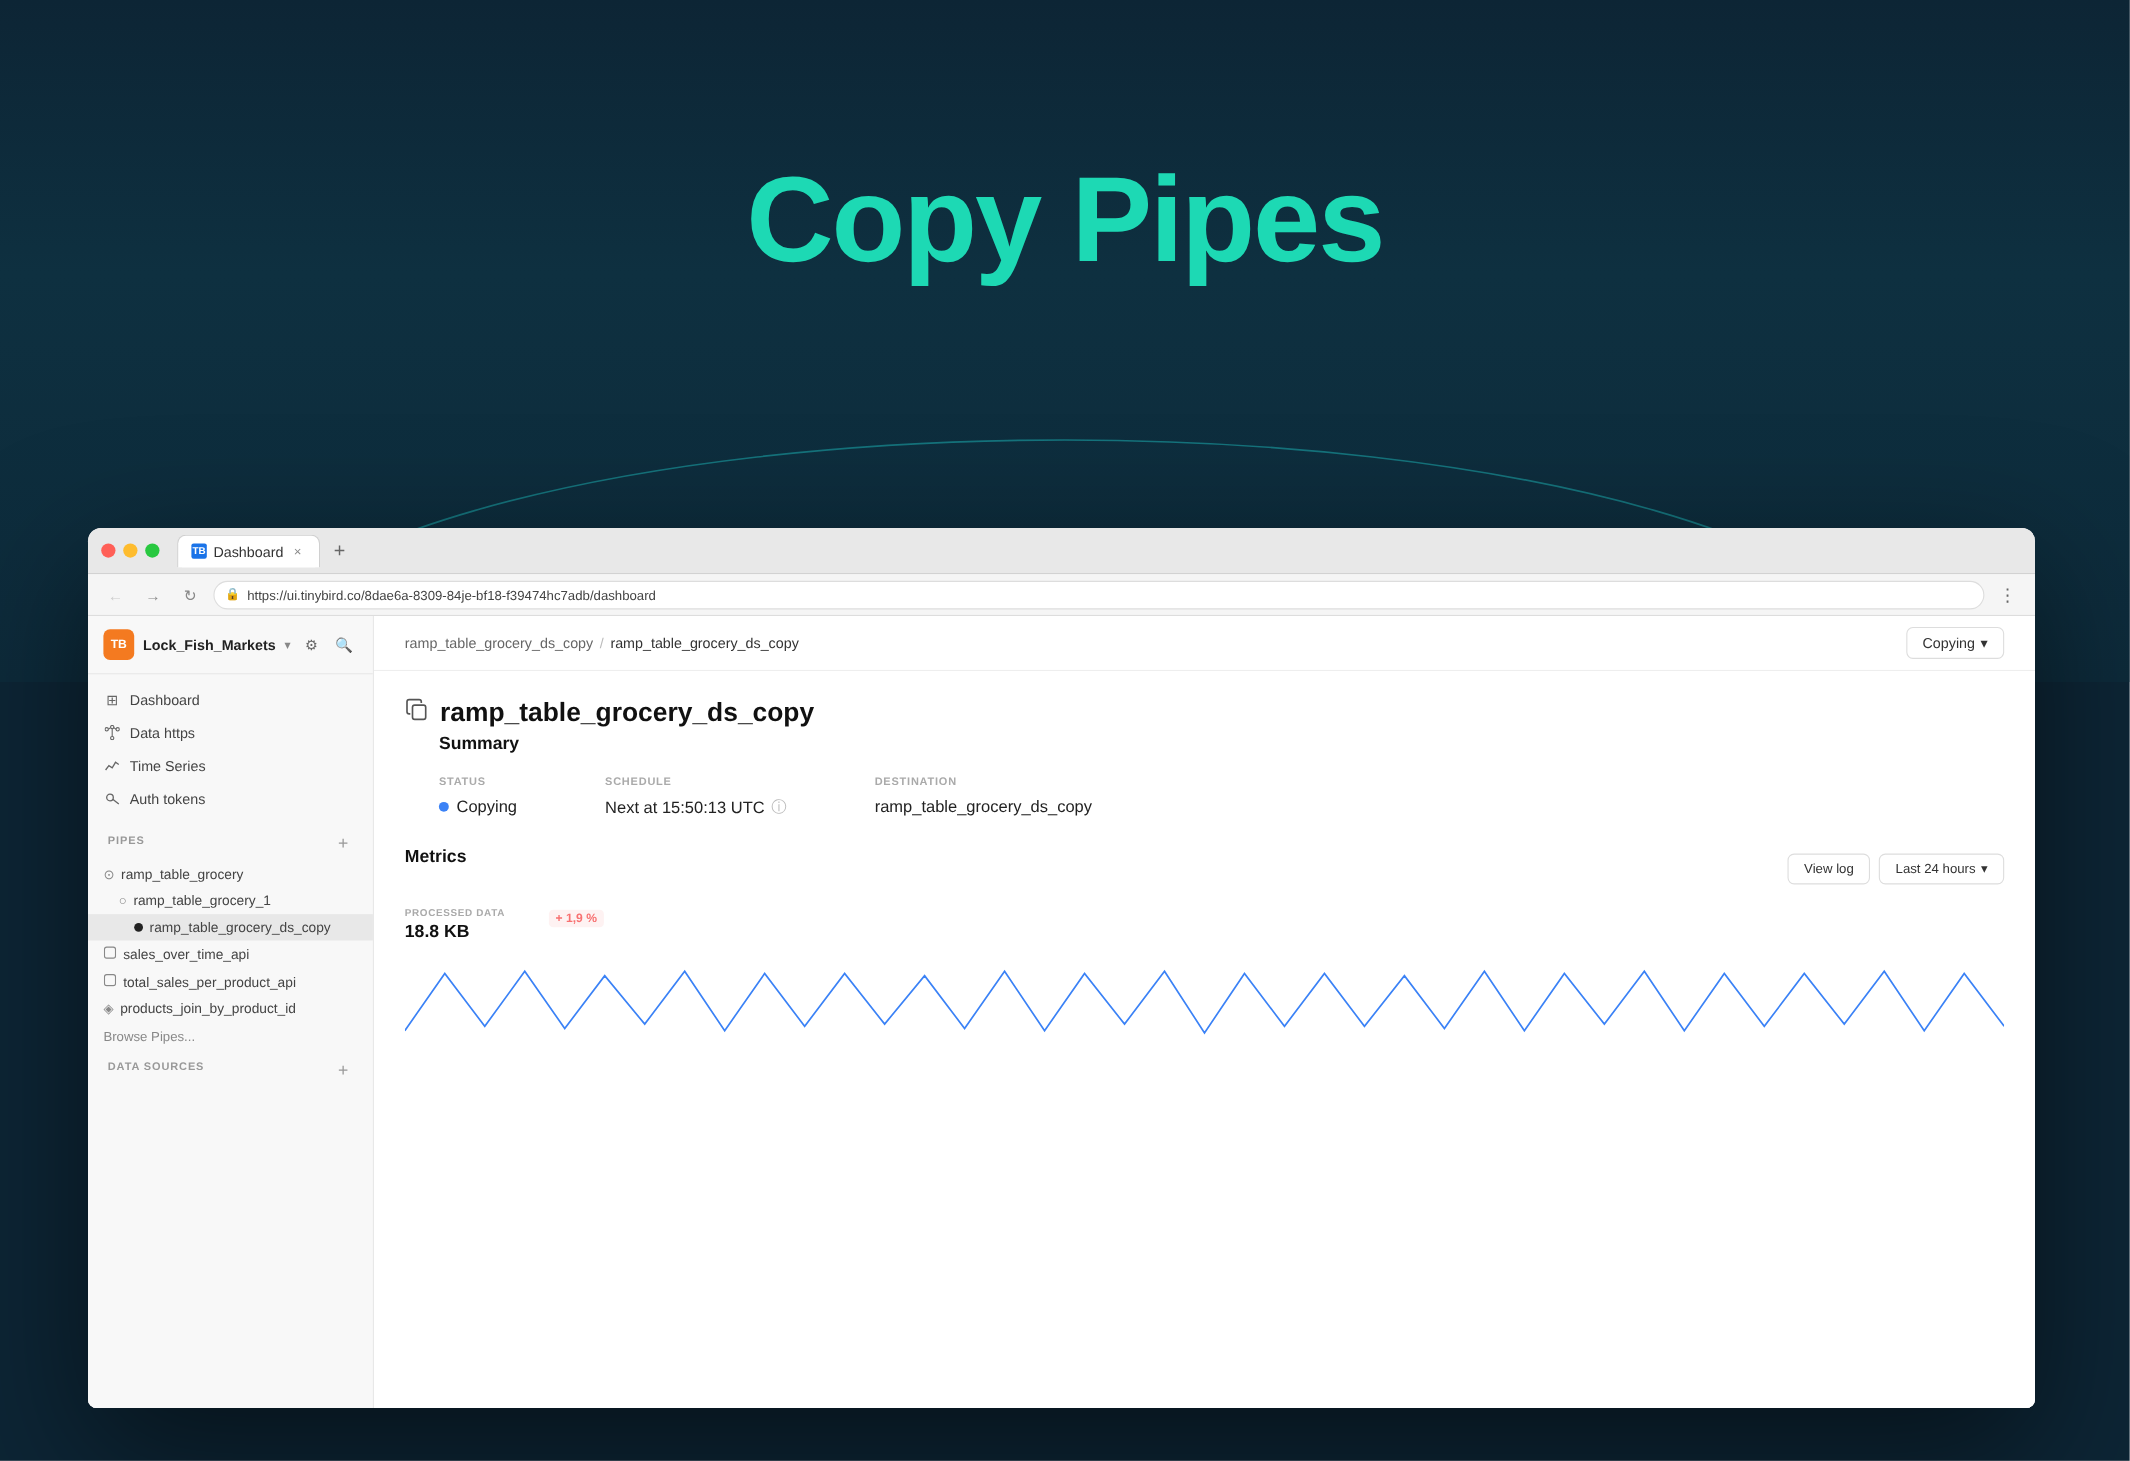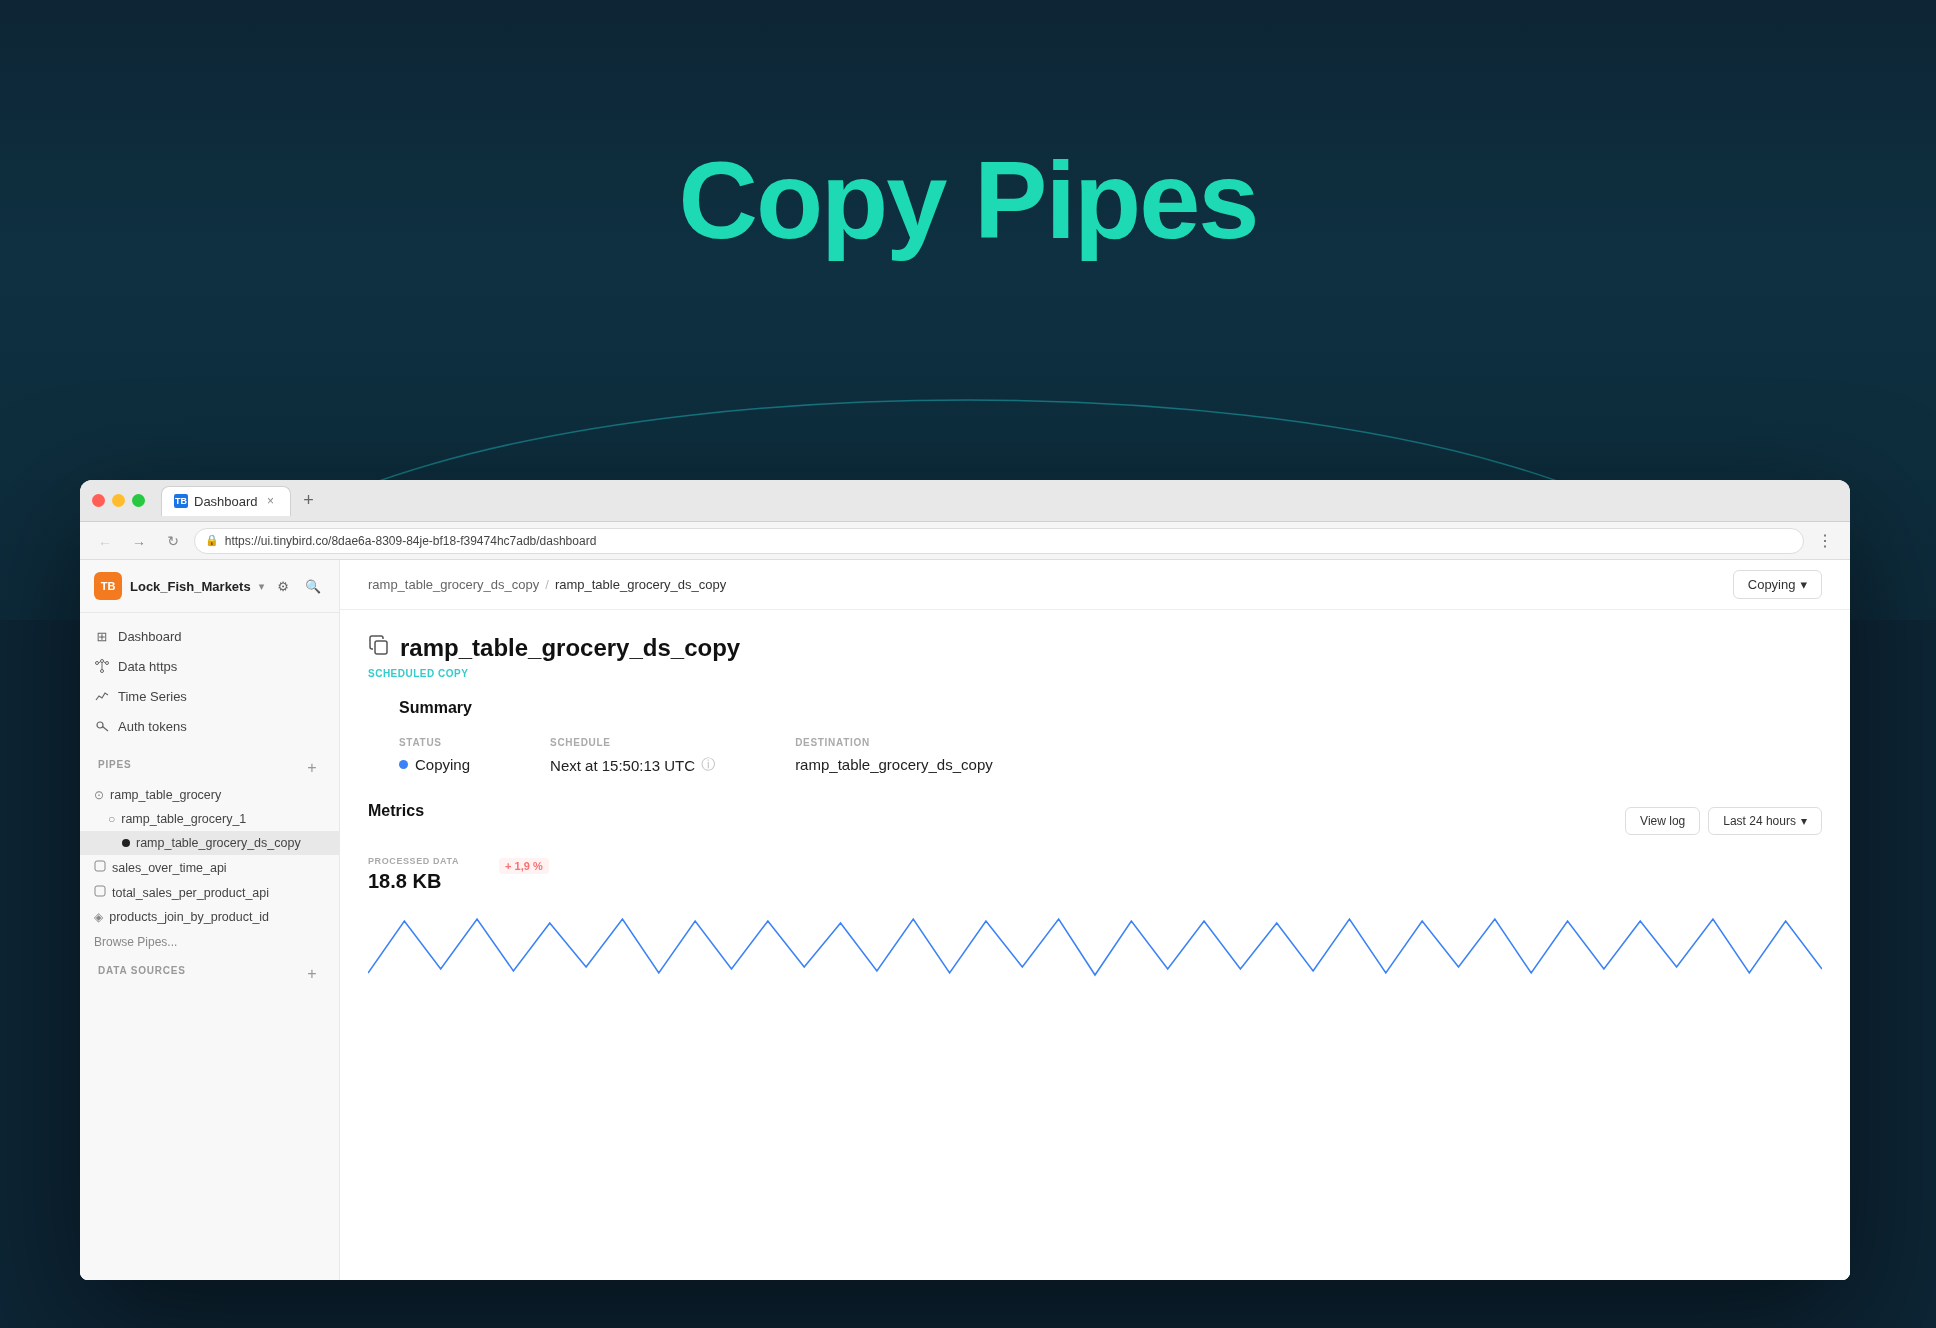--- a/index.html
+++ b/index.html
@@ -534,21 +534,21 @@
       font-size: 9px;
       font-weight: 700;
       color: #aaa;
       letter-spacing: 0.6px;
       text-transform: uppercase;
       display: block;
       margin-bottom: 4px;
     }
 
     .processed-value {
-      font-size: 20px;
+      font-size: 16px;
       font-weight: 700;
       color: #111;
     }
 
     .change-badge {
       font-size: 11px;
       font-weight: 600;
       color: #f87171;
       background: #fef2f2;
       padding: 2px 6px;
@@ -730,21 +730,20 @@
         <div class="page-title-row">
           <span class="copy-icon-large">
             <svg width="22" height="22" viewBox="0 0 22 22" fill="none" xmlns="http://www.w3.org/2000/svg">
               <rect x="7" y="7" width="12" height="13" rx="2" stroke="#555" stroke-width="1.5" fill="none"></rect>
               <path d="M5 15H4a2 2 0 01-2-2V4a2 2 0 012-2h9a2 2 0 012 2v1" stroke="#555" stroke-width="1.5" fill="none"></path>
             </svg>
           </span>
           <h1 class="page-title">ramp_table_grocery_ds_copy</h1>
         </div>
 
-        <div class="tag-scheduled">SCHEDULED COPY</div>
 
         <div class="summary-section">
           <div class="section-title">Summary</div>
           <div class="summary-grid">
             <div class="summary-col">
               <label>STATUS</label>
               <div class="status-value">
                 <div class="status-dot"></div>
                 <span>Copying</span>
               </div>

